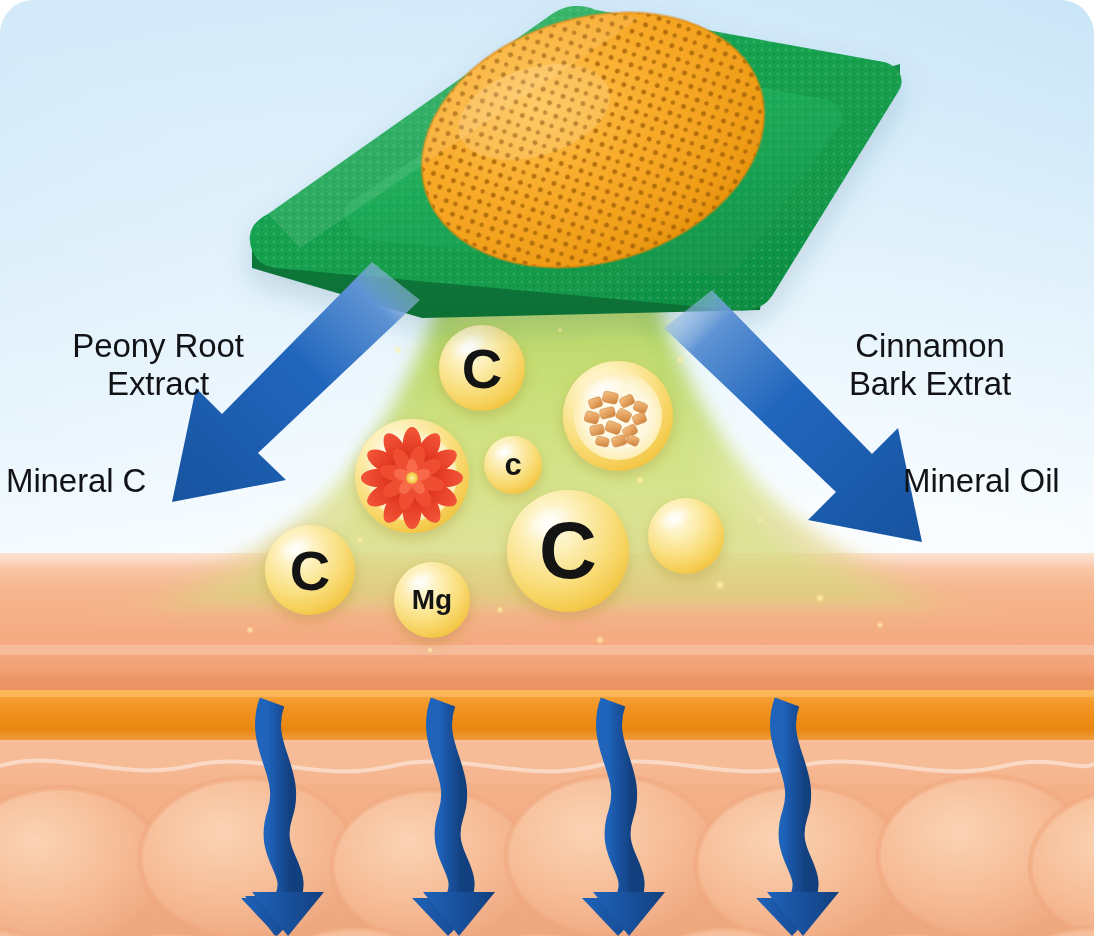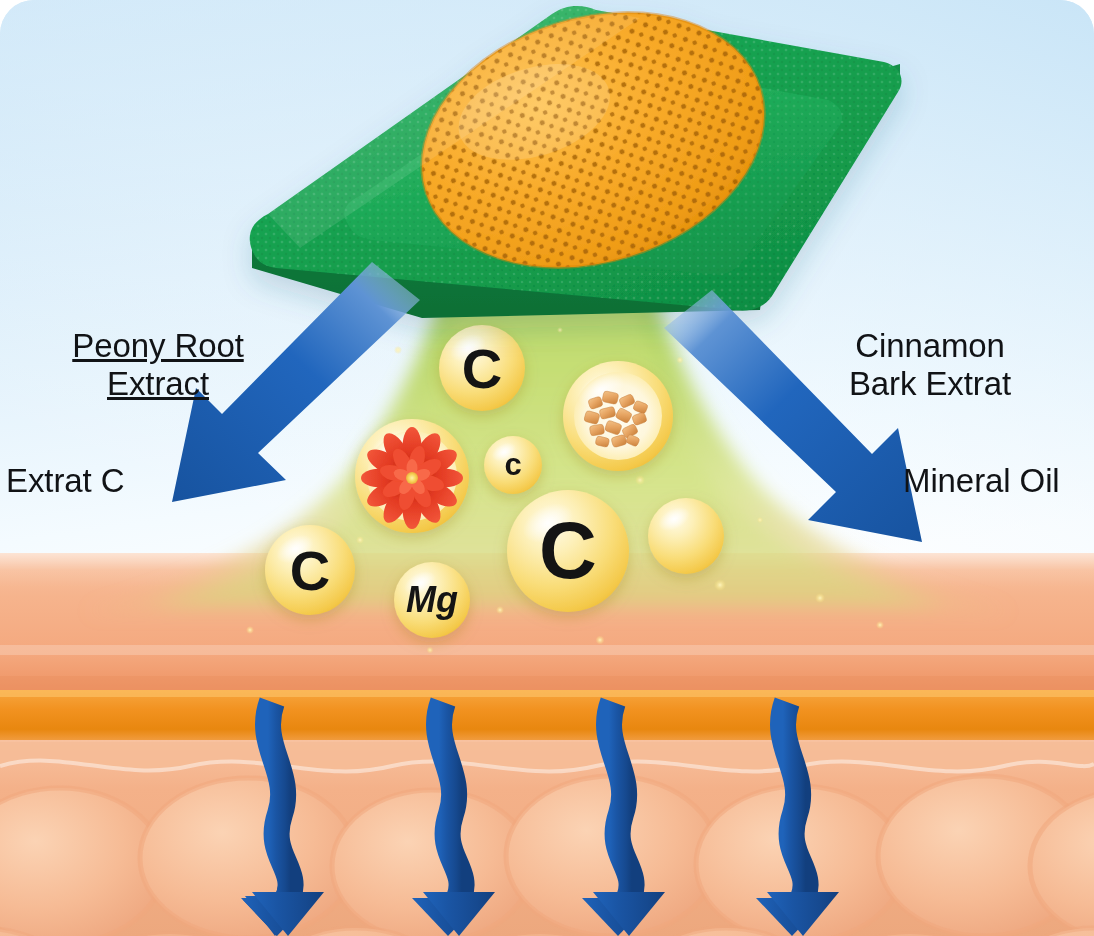--- a/index.html
+++ b/index.html
@@ -24,21 +24,21 @@
   .lbl{
     position:absolute;
     color:#111316;
     line-height:1.14;
     white-space:pre-line;
     letter-spacing:-0.1px;
     z-index:40;
   }
   #label-peony-root{
     left:24px; top:327px; width:268px;
-    text-align:center; font-size:33px;text-decoration:underline;
+    text-align:center; font-size:33px;
   }
   #label-vitamin-c{
     left:6px; top:462px; width:190px;
     text-align:left; font-size:33px;
   }
   #label-cinnamon-bark{
     left:790px; top:327px; width:280px;
     text-align:center; font-size:33px;
   }
   #label-mineral-oil{
@@ -374,21 +374,21 @@
     </g>
     <g filter="url(#bubShadow)">
       <circle cx="686" cy="536" r="38" fill="url(#bubGrad)"></circle>
       <ellipse cx="674" cy="519" rx="17" ry="10" fill="url(#bubSpec)" transform="rotate(-28 674 519)"></ellipse>
     </g>
   </svg>
 
   <div class="bub-cap" style="left:439px;top:325px;width:86px;height:86px;font-size:56px;">C</div>
   <div class="bub-cap" style="left:484px;top:436px;width:58px;height:58px;font-size:31px;">c</div>
   <div class="bub-cap" style="left:265px;top:525px;width:90px;height:90px;font-size:56px;">C</div>
-  <div class="bub-cap" style="left:394px;top:562px;width:76px;height:76px;font-size:36px;font-style:italic;">Mg</div>
+  <div class="bub-cap" style="left:394px;top:562px;width:76px;height:76px;font-size:28px;">Mg</div>
   <div class="bub-cap" style="left:507px;top:490px;width:122px;height:122px;font-size:80px;">C</div>
 
   <svg class="layer" viewBox="0 0 1094 936" width="1094" height="936" preserveAspectRatio="none">
     <defs>
       <linearGradient id="patchTop" x1="0.1" y1="0" x2="0.9" y2="1">
         <stop offset="0" stop-color="#2fb863"></stop>
         <stop offset="0.35" stop-color="#18a452"></stop>
         <stop offset="0.72" stop-color="#139a4a"></stop>
         <stop offset="1" stop-color="#0e8a41"></stop>
       </linearGradient>
@@ -493,20 +493,20 @@
                L808,520
                L922,542
                L898,428
                L872,454 Z" fill="url(#arrR)"></path>
     </g>
   </svg>
 
   <div class="lbl" id="label-peony-root">Peony Root
 Extract</div>
 
-  <div class="lbl" id="label-vitamin-c">Extrat C</div>
+  <div class="lbl" id="label-vitamin-c">Mineral C</div>
 
   <div class="lbl" id="label-mineral-oil">Mineral Oil</div>
 
   <div class="lbl" id="label-cinnamon-bark">Cinnamon
 Bark Extrat</div>
 
 </div>
 
 </body></html>

